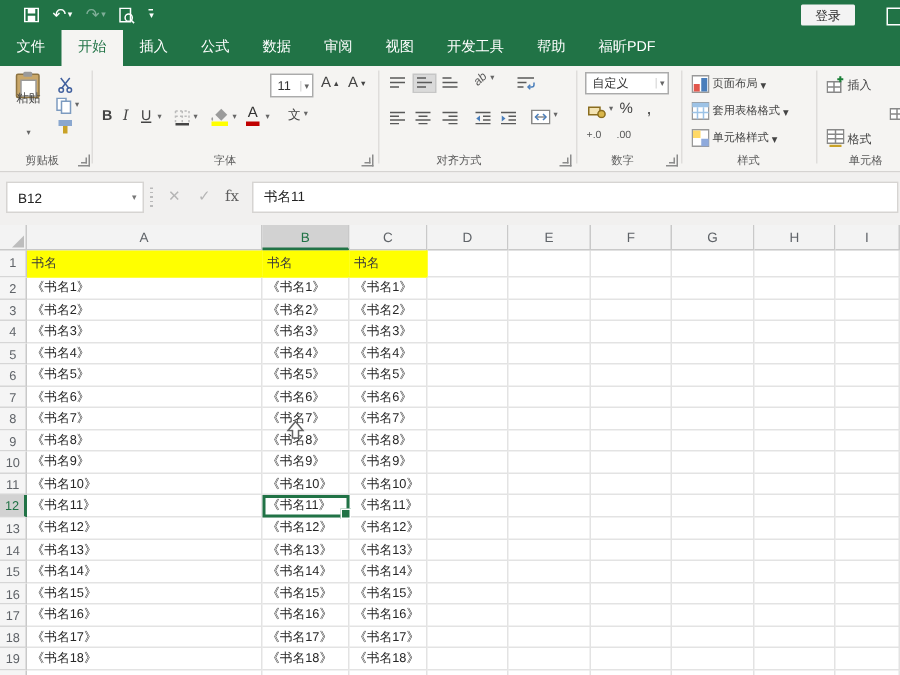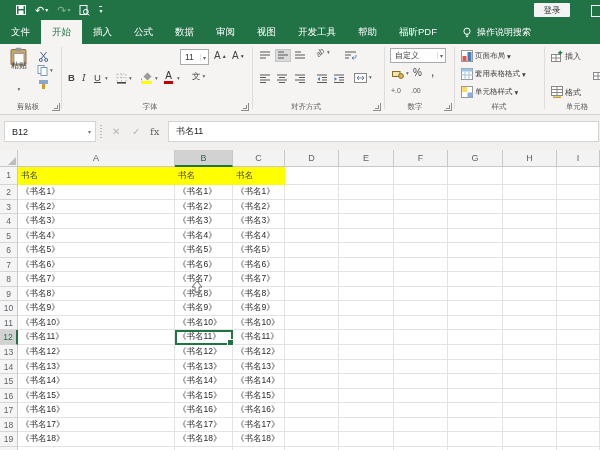--- a/index.html
+++ b/index.html
@@ -108,29 +108,20 @@
         <span class="tab sel">开始</span>
         <span class="tab">插入</span>
         <span class="tab">公式</span>
         <span class="tab">数据</span>
         <span class="tab">审阅</span>
         <span class="tab">视图</span>
         <span class="tab">开发工具</span>
         <span class="tab">帮助</span>
         <span class="tab">福昕PDF</span>
       </div>
-    <div id="search">
-      <span>
-        <svg width="10" height="11" viewBox="0 0 10 11">
-            <circle cx="5" cy="4.2" r="3.1" fill="none" stroke="#fff"></circle>
-            <path d="M3.6 8h2.8M4.1 9.6h1.8" stroke="#fff" fill="none"></path>
-          </svg>
-      </span>
-      <span>操作说明搜索</span>
-    </div>
   </div>
 
   <div id="ribbon">
 
     <span class="ic" style="left:10px;top:3px;">
       <svg width="17" height="19" viewBox="0 0 17 19">
           <rect x="1" y="2.5" width="15" height="15.5" rx="1" fill="#c9a769" stroke="#8d7340"></rect>
           <rect x="5.5" y="0.8" width="6" height="3.4" rx="1" fill="#9a9a9a"></rect>
           <rect x="4" y="6.5" width="10" height="10.5" fill="#fff" stroke="#9a9a9a"></rect>
         </svg>

